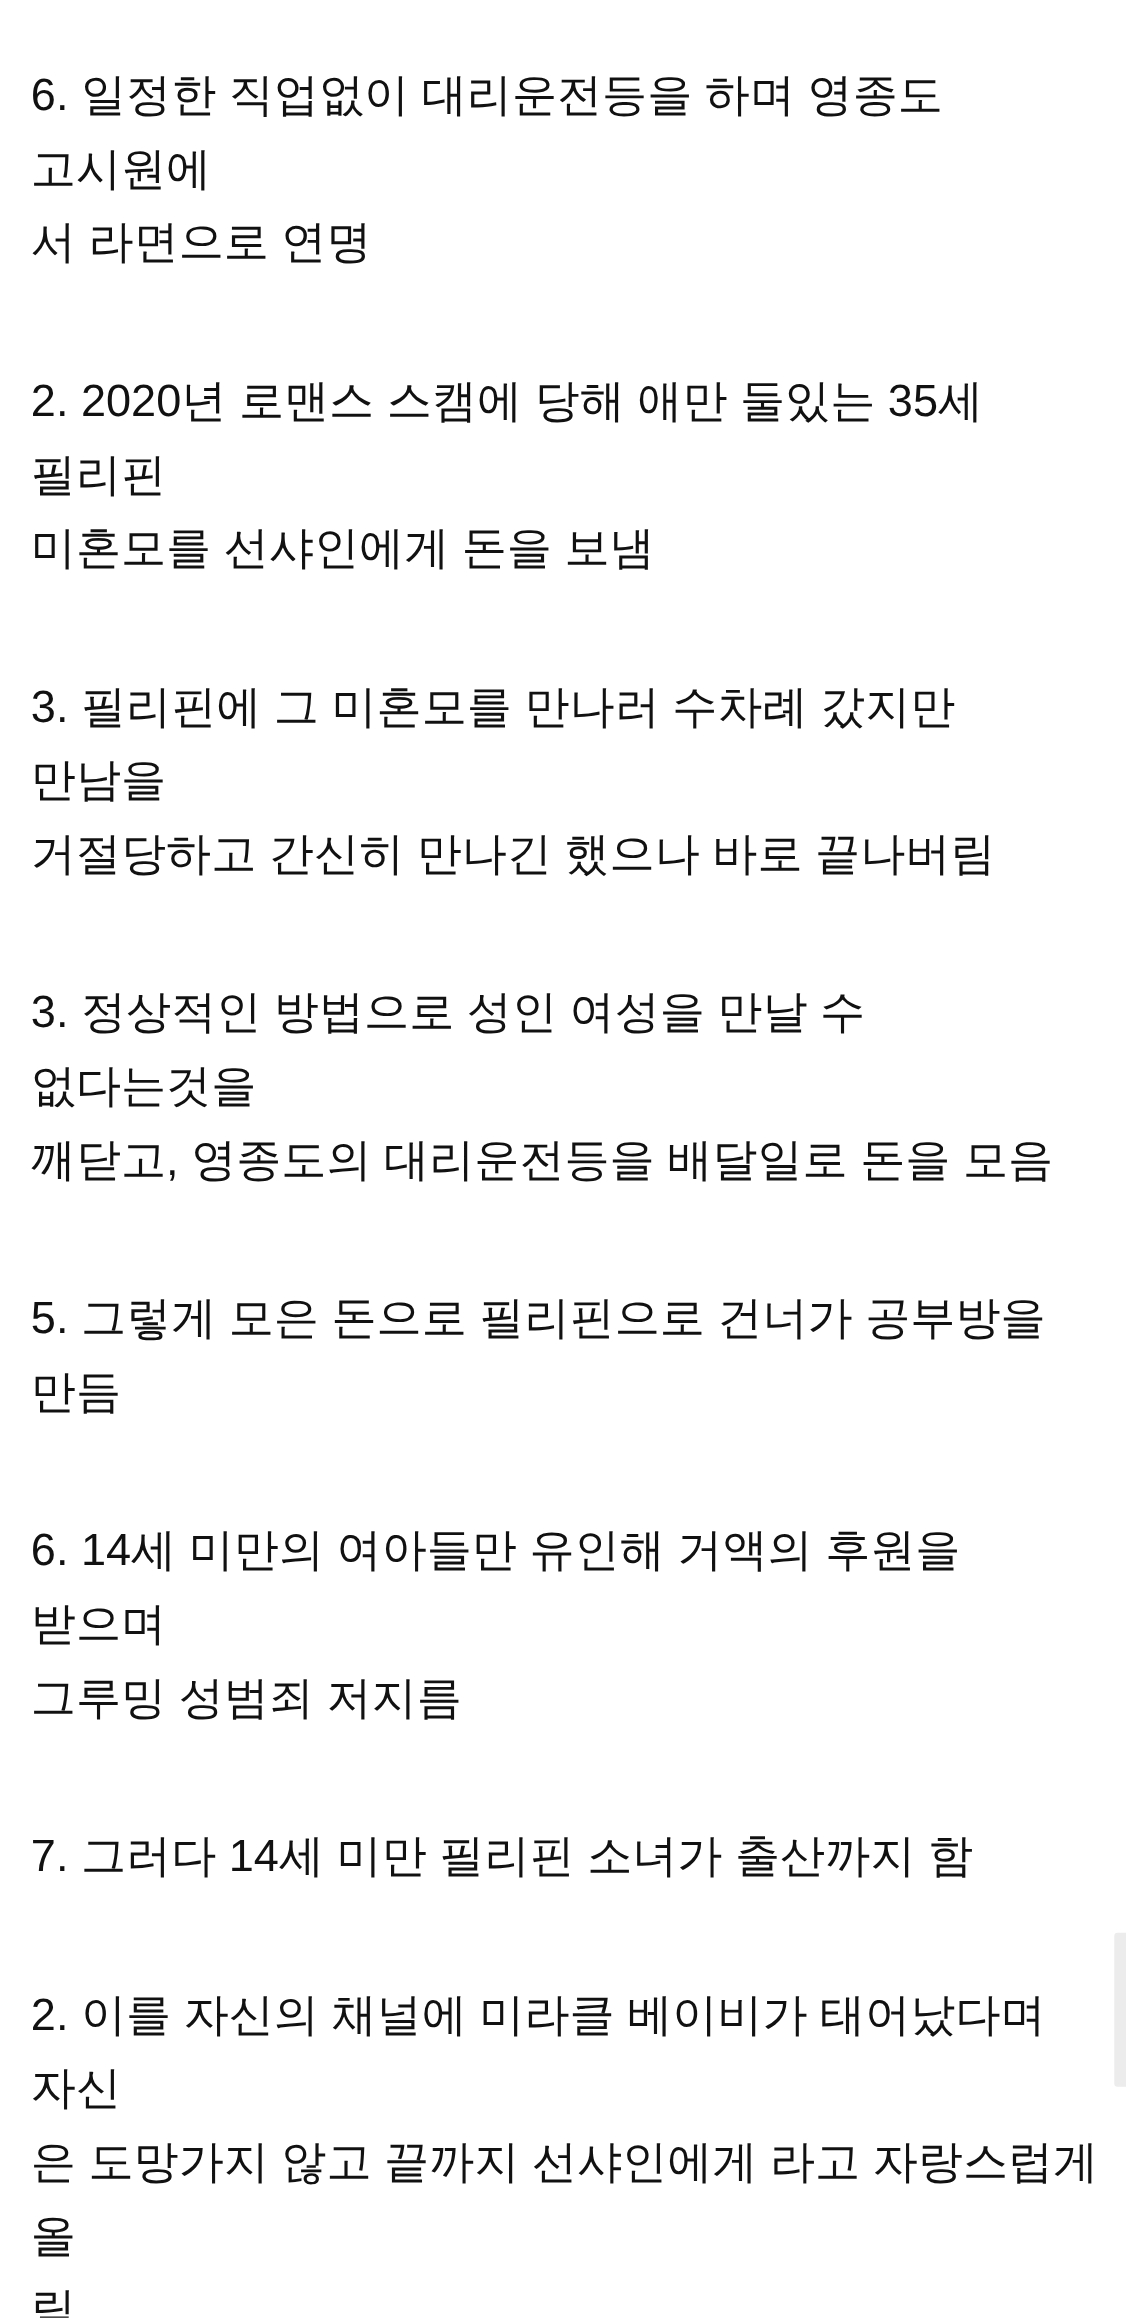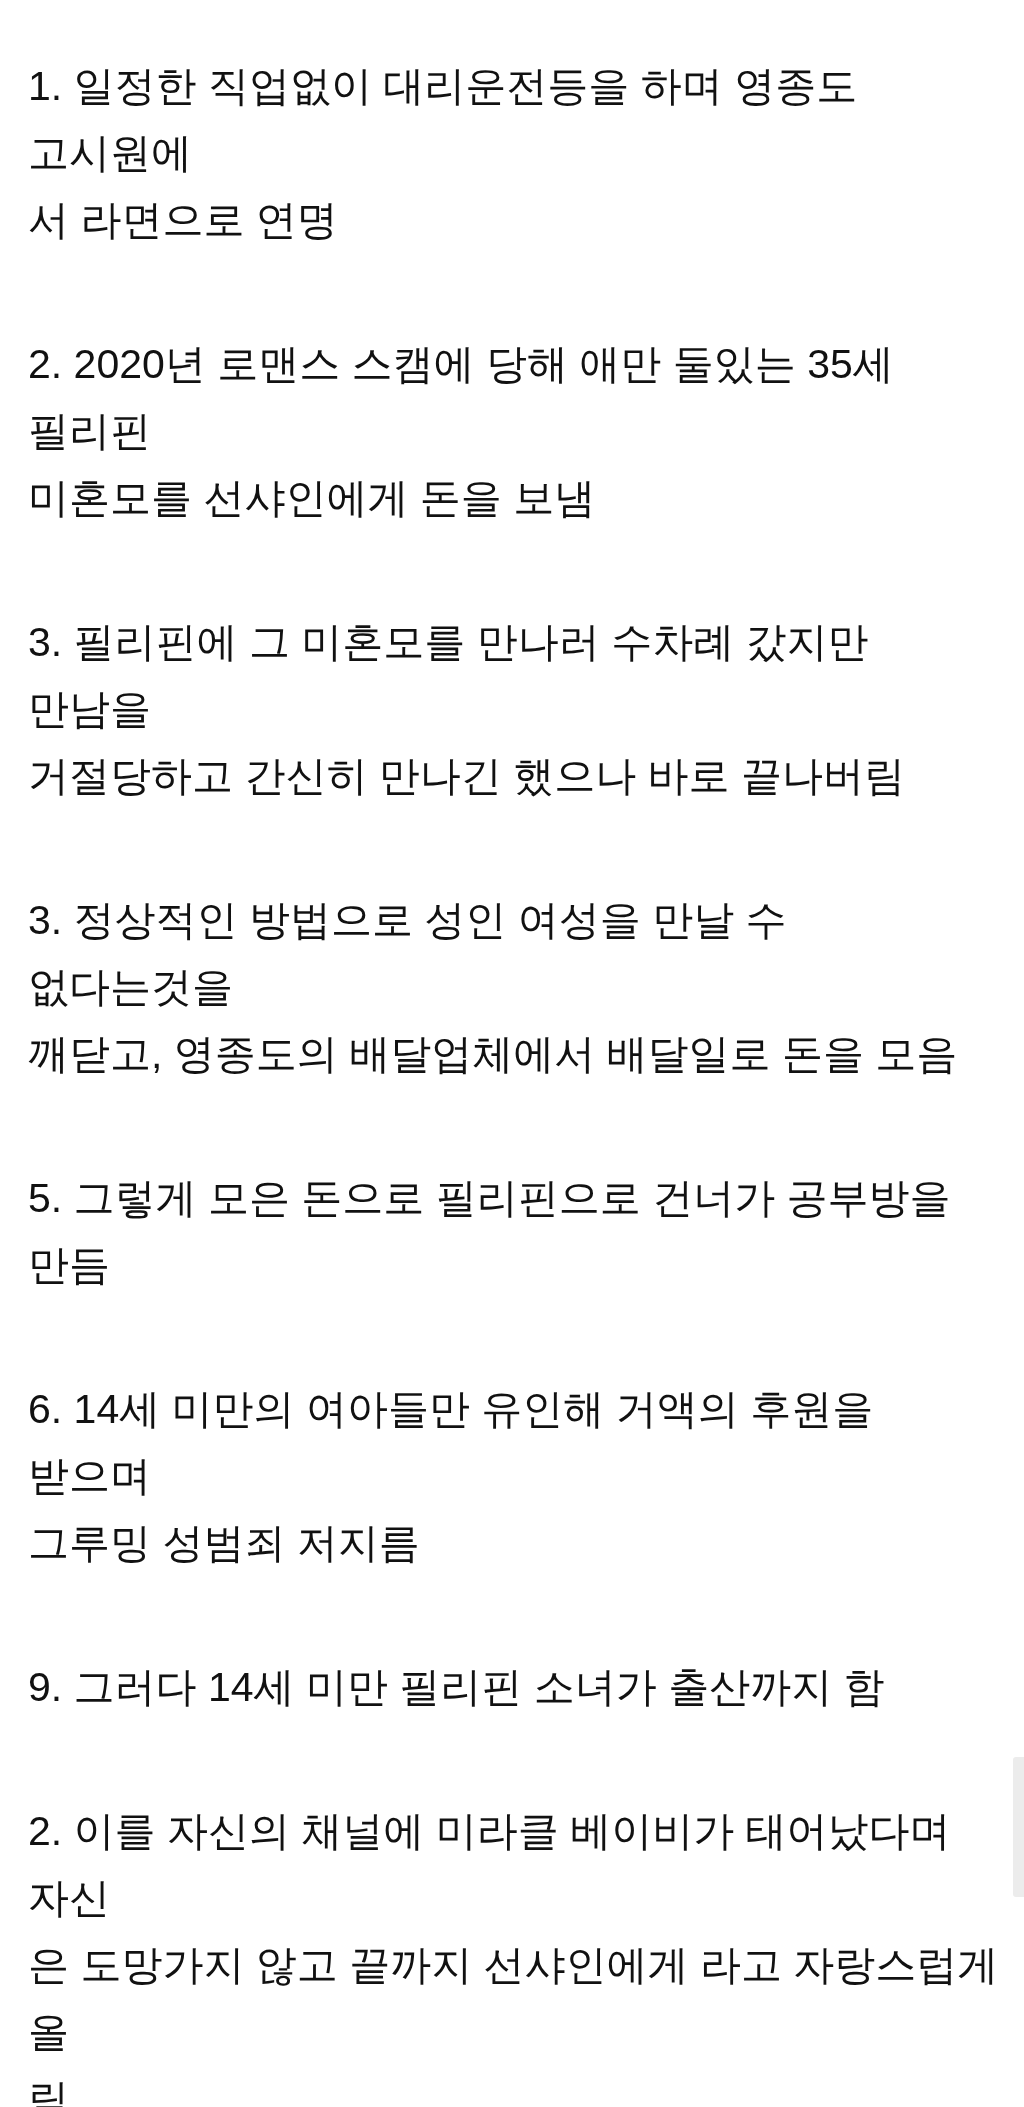--- a/index.html
+++ b/index.html
@@ -40,50 +40,50 @@
     background: var(--scrollbar, #ececec);
     border-radius: 3px 0 0 3px;
   }
 </style>
 </head>
 <body>
 
 <div class="content">
 
   <div class="paragraph">
-    <div class="line">1. 일정한 직업없이 대리운전등을 하며 영종도 고시원에</div>
+    <div class="line">6. 일정한 직업없이 대리운전등을 하며 영종도 고시원에</div>
     <div class="line">서 라면으로 연명</div>
   </div>
 
   <div class="paragraph">
     <div class="line">2. 2020년 로맨스 스캠에 당해 애만 둘있는 35세 필리핀</div>
     <div class="line">미혼모를 선샤인에게 돈을 보냄</div>
   </div>
 
   <div class="paragraph">
     <div class="line">3. 필리핀에 그 미혼모를 만나러 수차례 갔지만 만남을</div>
     <div class="line">거절당하고 간신히 만나긴 했으나 바로 끝나버림</div>
   </div>
 
   <div class="paragraph">
     <div class="line">3. 정상적인 방법으로 성인 여성을 만날 수 없다는것을</div>
-    <div class="line">깨닫고, 영종도의 배달업체에서 배달일로 돈을 모음</div>
+    <div class="line">깨닫고, 영종도의 대리운전등을 배달일로 돈을 모음</div>
   </div>
 
   <div class="paragraph">
     <div class="line">5. 그렇게 모은 돈으로 필리핀으로 건너가 공부방을 만듬</div>
   </div>
 
   <div class="paragraph">
     <div class="line">6. 14세 미만의 여아들만 유인해 거액의 후원을 받으며</div>
     <div class="line">그루밍 성범죄 저지름</div>
   </div>
 
   <div class="paragraph">
-    <div class="line">9. 그러다 14세 미만 필리핀 소녀가 출산까지 함</div>
+    <div class="line">7. 그러다 14세 미만 필리핀 소녀가 출산까지 함</div>
   </div>
 
   <div class="paragraph">
     <div class="line">2. 이를 자신의 채널에 미라클 베이비가 태어났다며 자신</div>
     <div class="line">은 도망가지 않고 끝까지 선샤인에게 라고 자랑스럽게 올</div>
     <div class="line">림</div>
   </div>
 
 </div>
 

